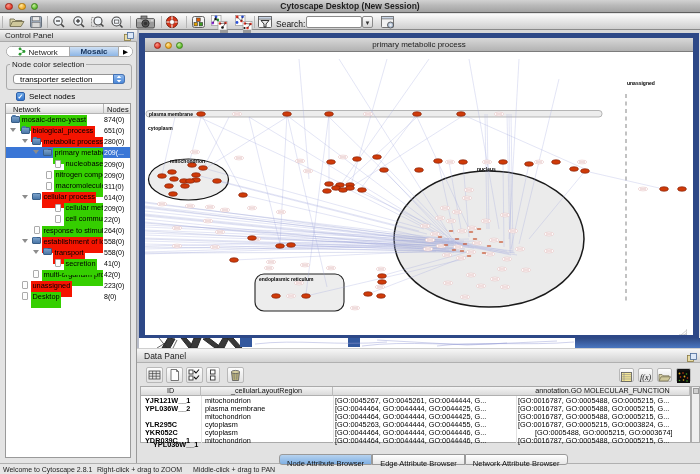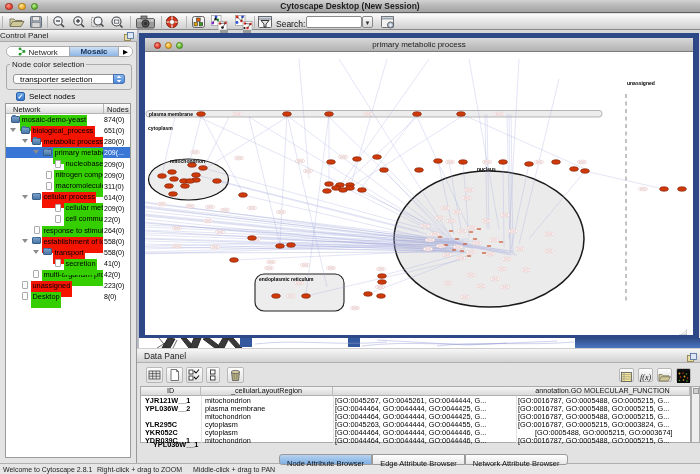--- a/index.html
+++ b/index.html
@@ -11,21 +11,21 @@
 .light{position:absolute;top:2.5px;width:7.5px;height:7.5px;border-radius:50%;}
 
 #toolbar{left:0;top:14px;width:700px;height:16px;background:linear-gradient(#fbfbfb,#e3e3e3 55%,#cfcfcf);border-bottom:1px solid #8a8a8a;}
 .sep{position:absolute;top:2px;height:12px;width:1px;background:#b5b5b5;}
 #searchlbl{left:276px;top:4.5px;font-size:8.5px;color:#111;}
 #searchbox{left:306px;top:2px;width:56px;height:12px;background:#fff;border:1px solid #8a8a8a;border-radius:2px;}
 #searcharr{left:362px;top:2px;width:11px;height:12px;background:linear-gradient(#fdfdfd,#d6d6d6);border:1px solid #8a8a8a;border-radius:2px;font-size:6px;color:#333;text-align:center;line-height:12px;}
 
 #cpanel{left:0;top:30px;width:137px;height:433px;background:#e4e4e4;border-right:1px solid #9a9a9a;}
 #cphead{left:0;top:0;width:137px;height:12px;background:linear-gradient(#f5f5f5,#c9c9c9);border-bottom:1px solid #aaa;}
-#cphead .t{font-size:8px;color:#222;line-height:11.5px;}
+#cphead .t{font-size:8px;color:#222;line-height:11.5px;padding-left:5px;}
 #cptabs{left:6px;top:16px;width:127px;height:10.5px;border:1px solid #a9a9a9;border-radius:6px;background:#fff;display:flex;overflow:hidden;}
 .cptab{font-size:8px;line-height:9.5px;text-align:center;color:#222;}
 #tabnet{width:62px;background:#fff;}
 #tabmos{width:50px;background:linear-gradient(#cfe0f4,#8db6e6);font-weight:bold;color:#17355e;border-left:1px solid #a9a9a9;border-right:1px solid #a9a9a9;}
 #tabarr{width:13px;background:#fff;font-size:6.5px;color:#000;line-height:10px;}
 #groupbox{left:6px;top:34px;width:126px;height:26px;border:1px solid #ababab;border-radius:3px;}
 #grouplbl{left:10px;top:30px;font-size:8px;color:#1a1a1a;background:#e4e4e4;padding:0 2px;}
 #combo{left:13px;top:44px;width:112px;height:10px;background:#fff;border:1px solid #949494;border-radius:3px;}
 #combo .t{font-size:8px;line-height:9px;padding-left:6px;color:#000;}
 #combostep{position:absolute;right:-1px;top:-1px;width:12px;height:10px;background:linear-gradient(#8fb9ee,#4a87d8);border-radius:0 3px 3px 0;border:1px solid #4372b5;overflow:hidden;}

